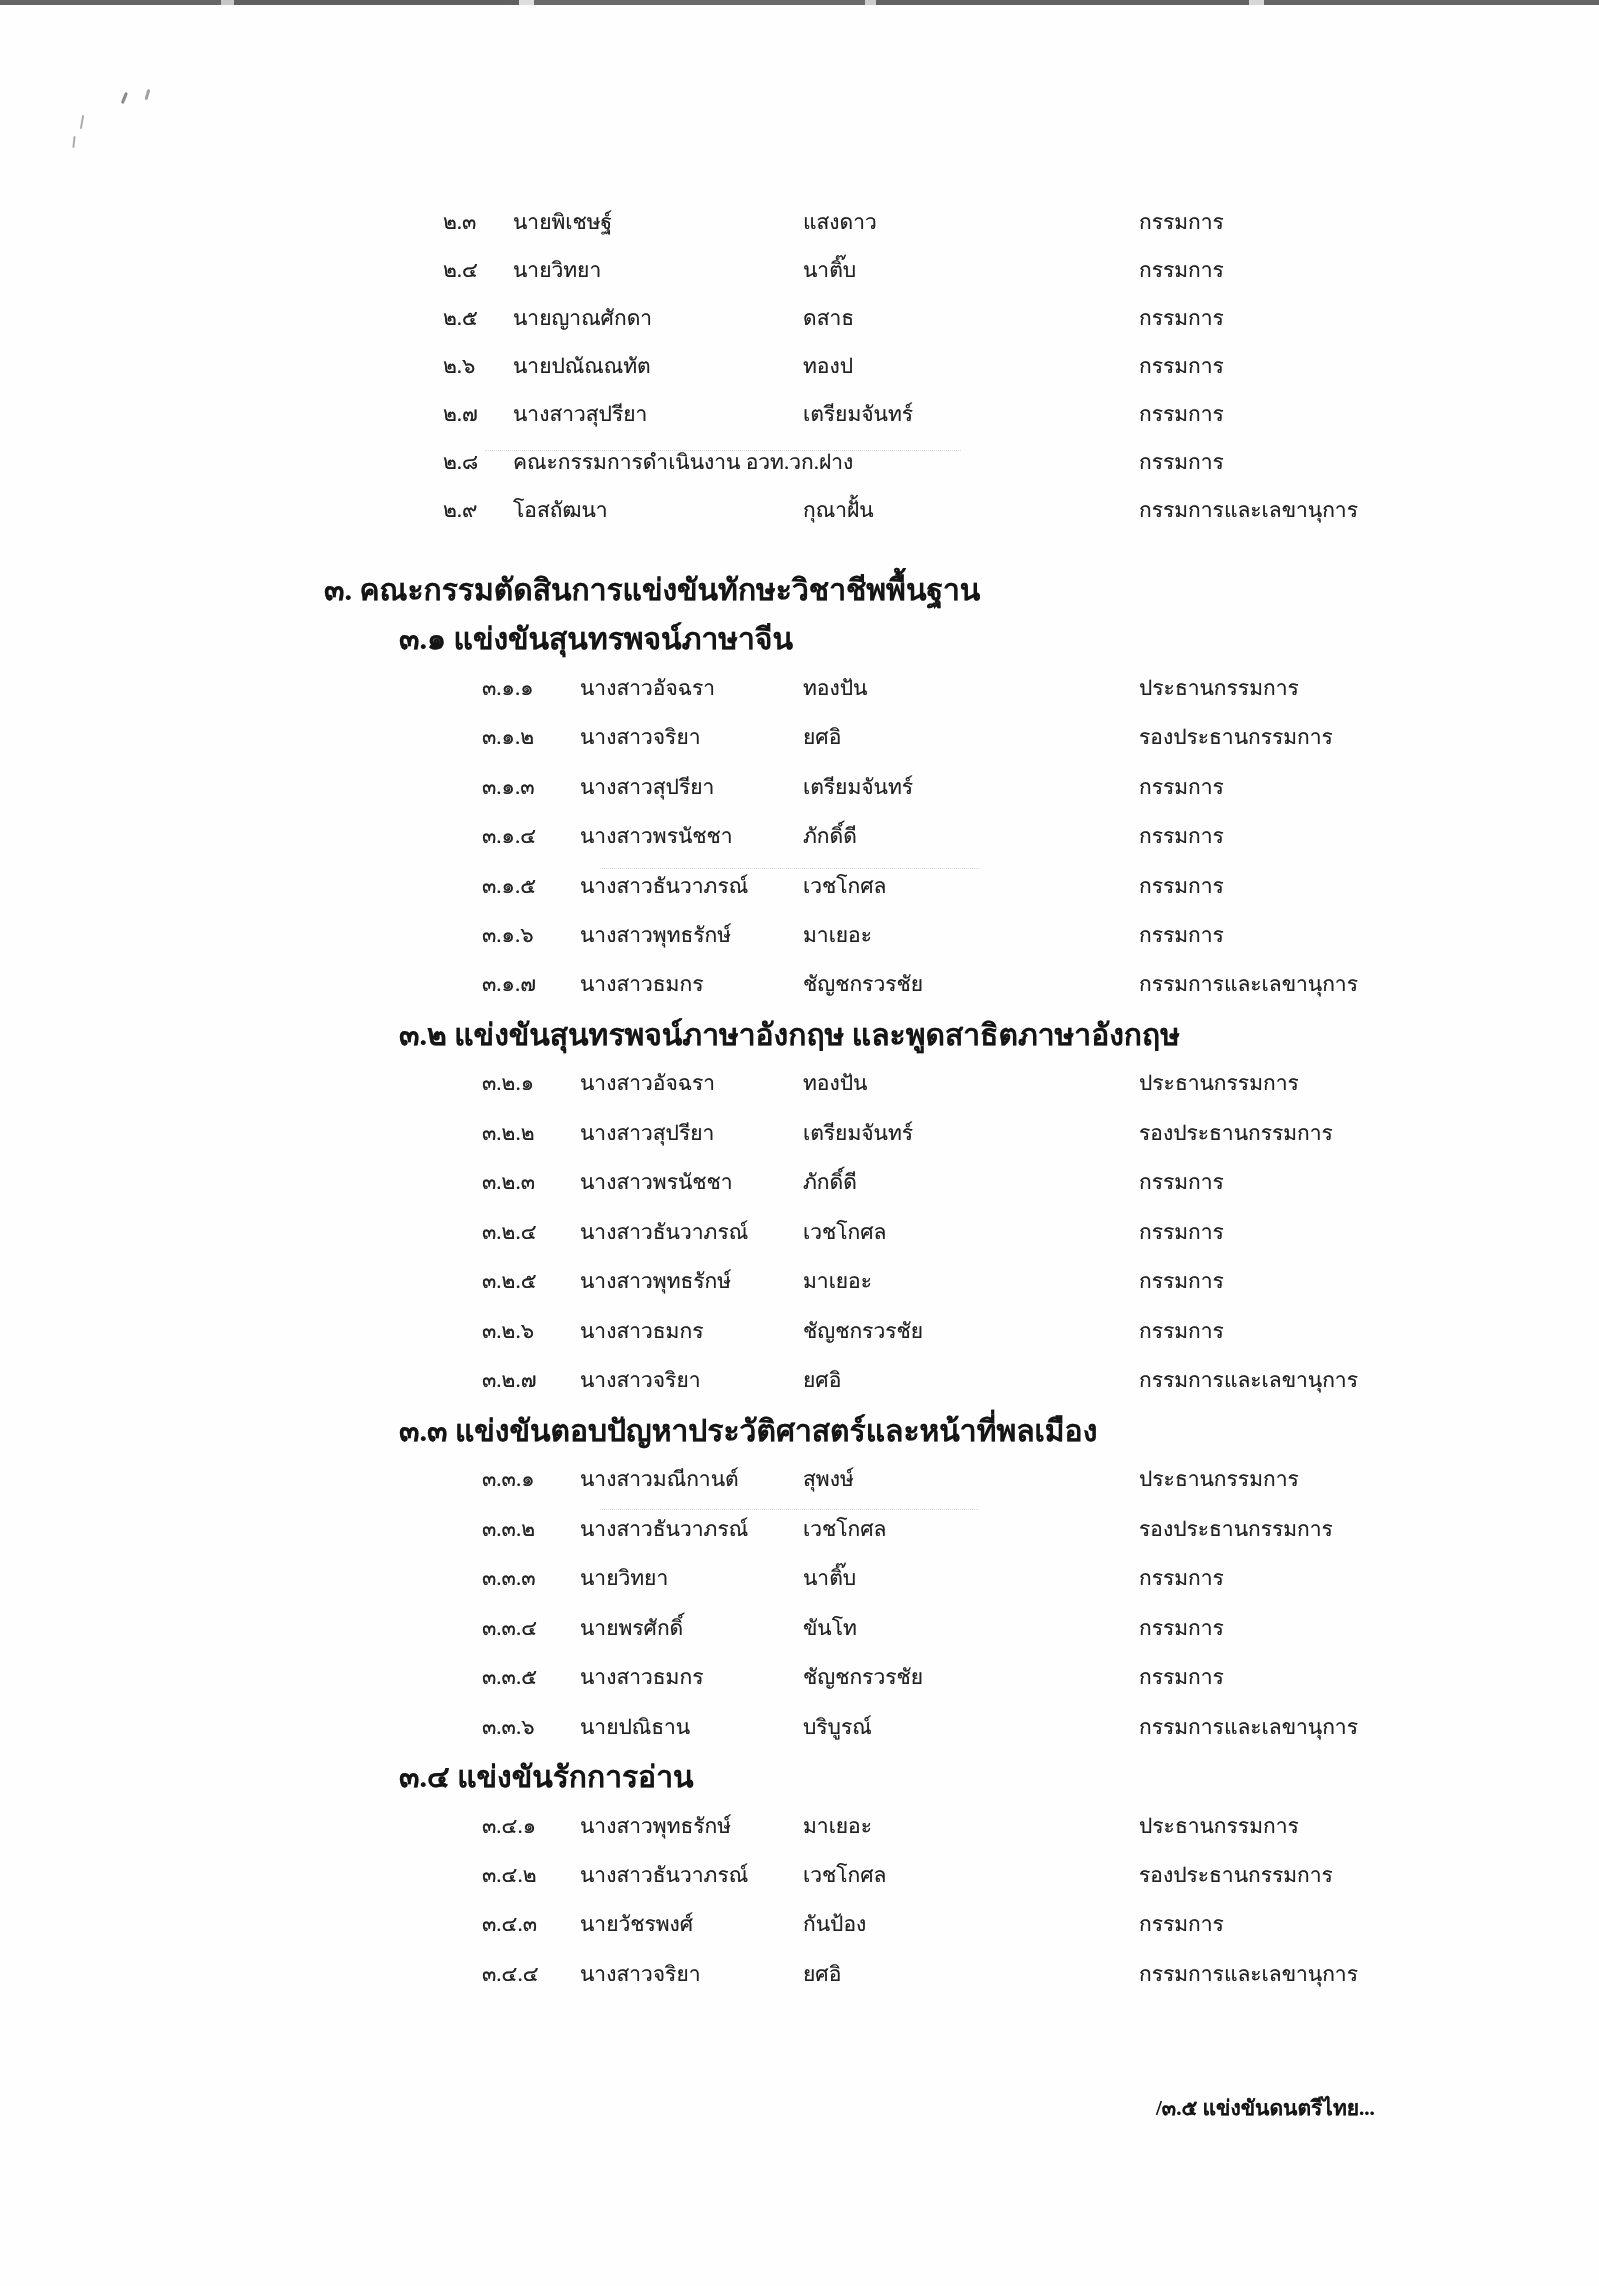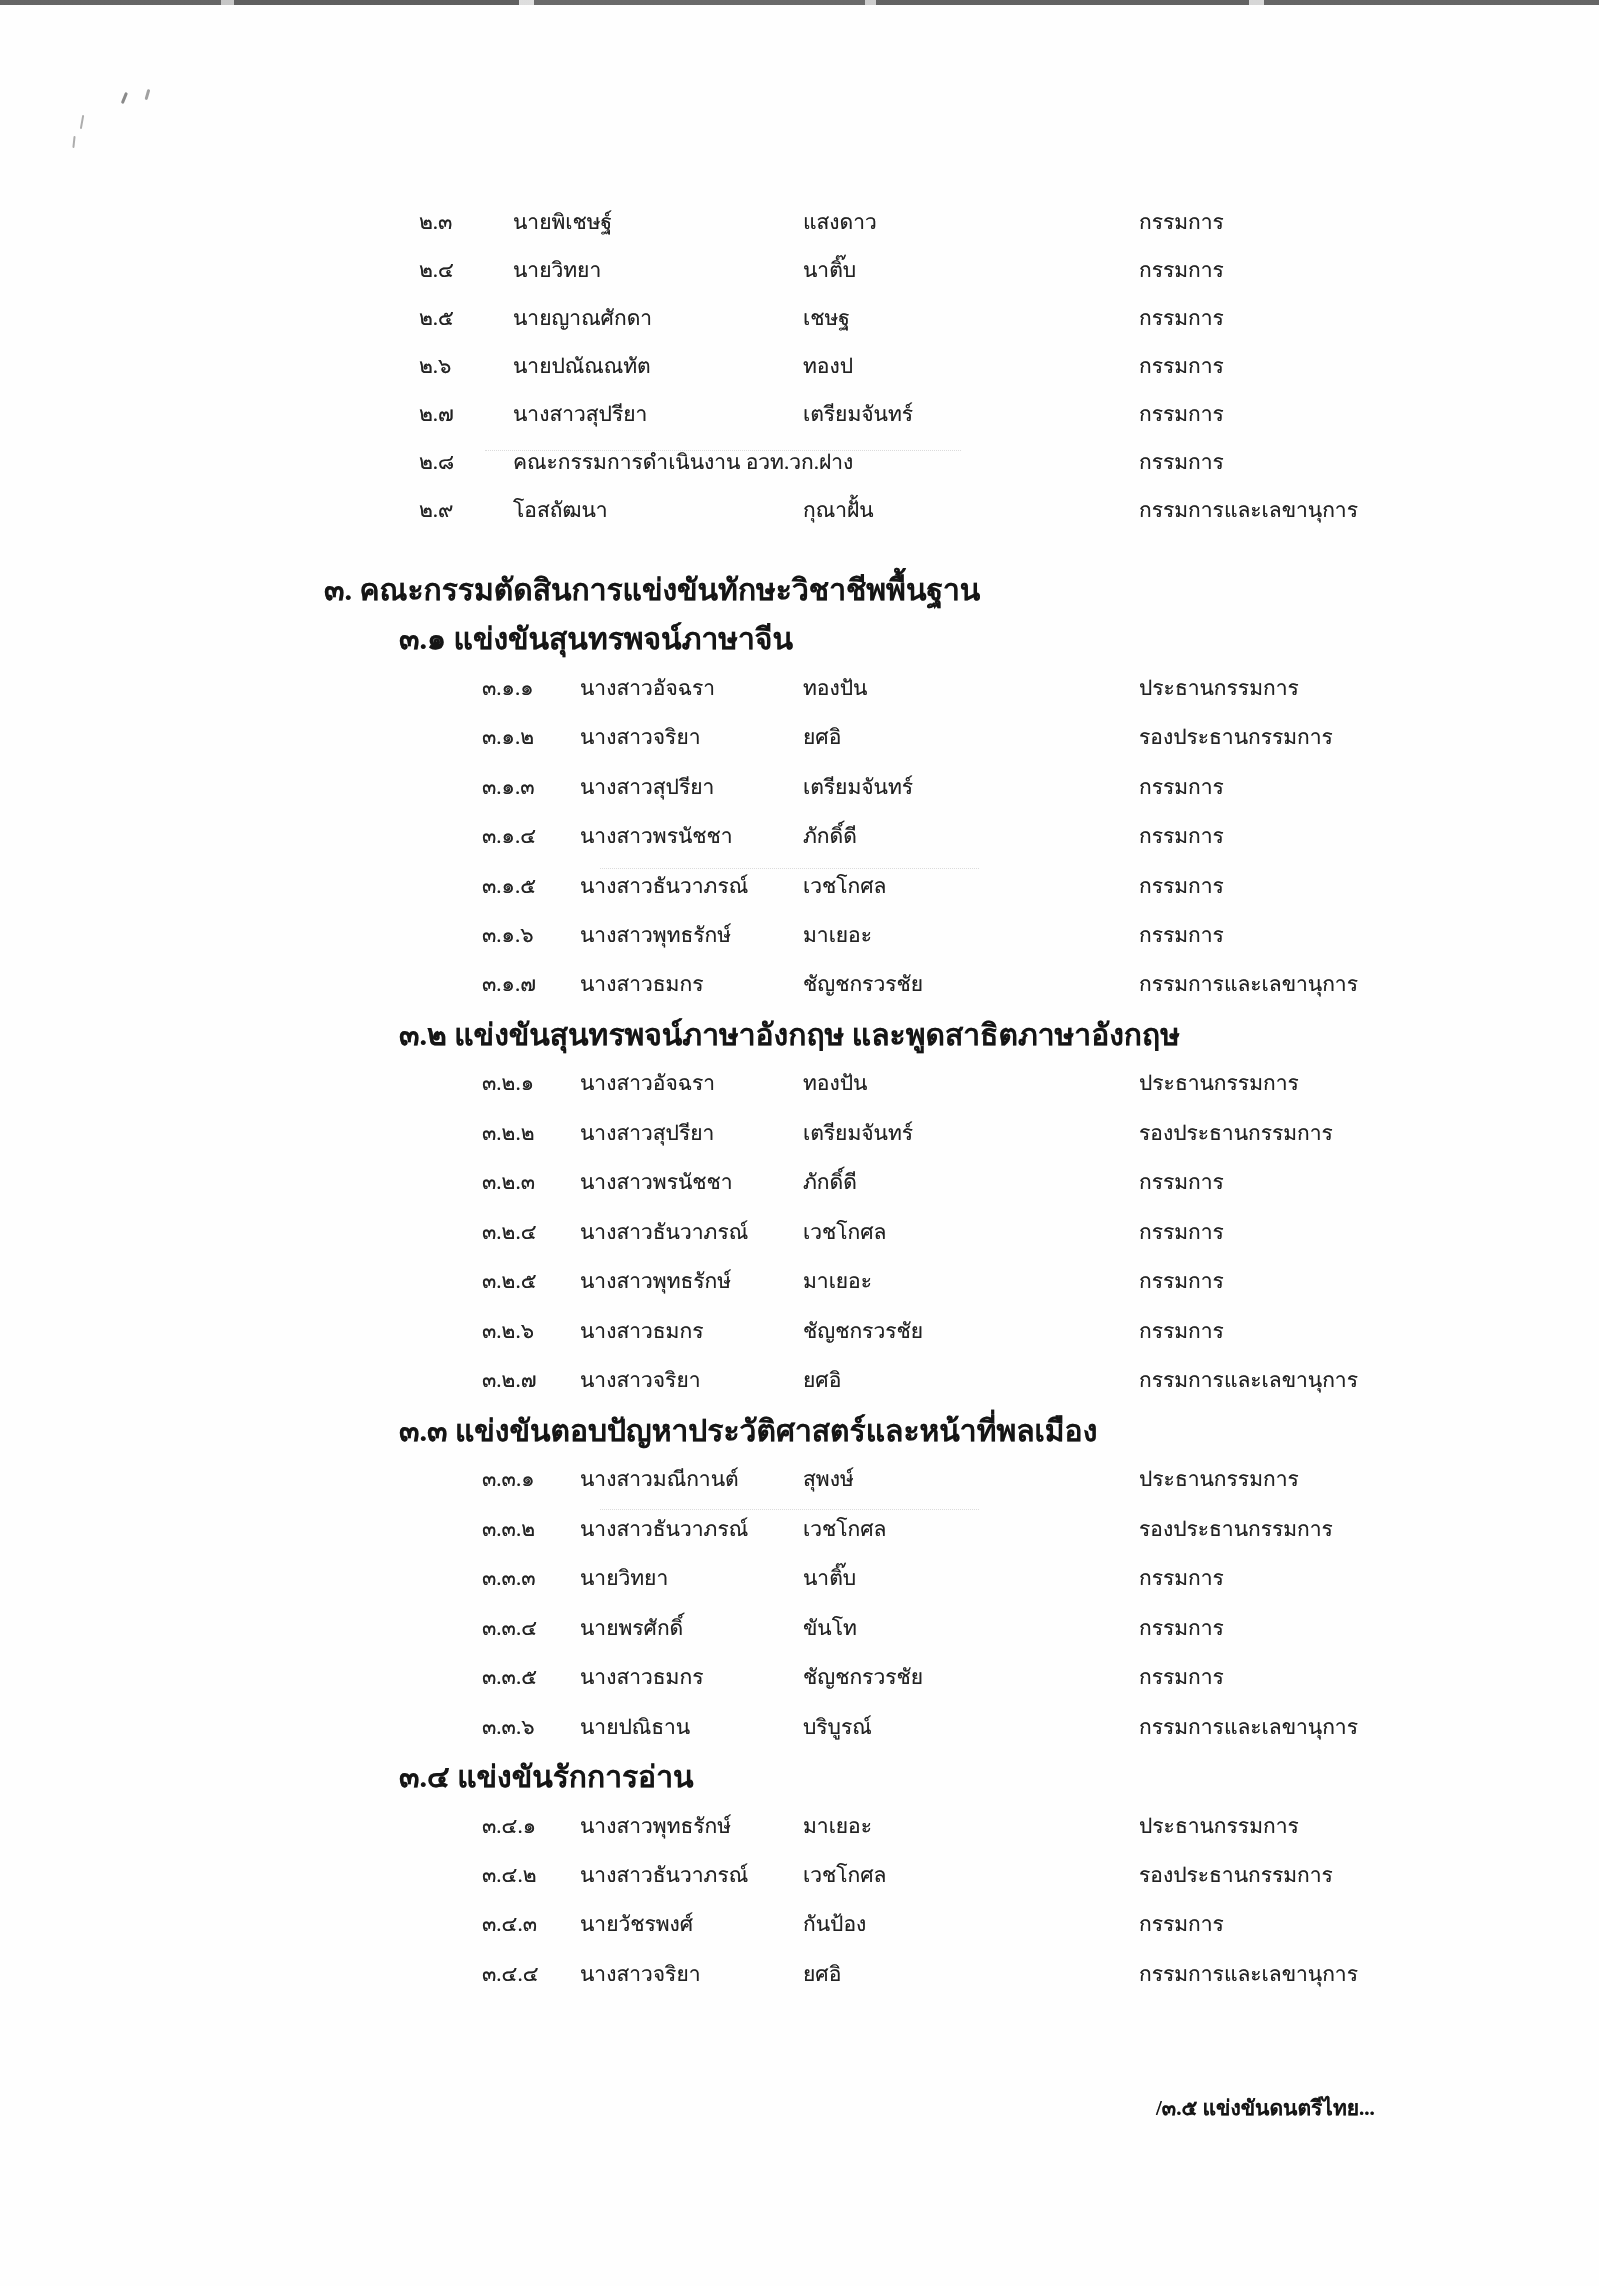--- a/index.html
+++ b/index.html
@@ -38,21 +38,21 @@
   .da1 { top: 450px;  left: 485px; width: 476px; }
   .da2 { top: 868px;  left: 600px; width: 379px; }
   .da3 { top: 1509px; left: 600px; width: 379px; }
 
   .row, .hdr, .footer-note {
     position: absolute; left: 0; width: 100%;
     font-size: 21px; line-height: 37px; white-space: nowrap;
     text-shadow: 0 0 0.5px rgba(40,40,40,.55);
   }
   .row span { position: absolute; top: 0; }
-  .row2 .c-no      { left: 419px; text-align: right; }
+  .row2 .c-no      { left: 443px; text-align: right; }
   .row2 .c-name    { left: 513px; }
   .row3 .c-no      { left: 482px; }
   .row3 .c-name    { left: 580px; }
   .c-surname       { left: 803px; }
   .c-role          { left: 1139px; }
   .hdr { font-weight: bold; color: #151515; font-size: 30px; }
   .h1  { padding-left: 324px; }
   .h2  { padding-left: 399px; }
   .footer-note {
     top: 2090px; left: 1156px; width: auto;
@@ -80,21 +80,21 @@
   </div>
     <div class="row row2" style="top: 252px;">
     <span class="c-no">๒.๔</span>
     <span class="c-name">นายวิทยา</span>
     <span class="c-surname">นาติ๊บ</span>
     <span class="c-role">กรรมการ</span>
   </div>
     <div class="row row2" style="top: 300px;">
     <span class="c-no">๒.๕</span>
     <span class="c-name">นายญาณศักดา</span>
-    <span class="c-surname">เชษฐ</span>
+    <span class="c-surname">ดสาธ</span>
     <span class="c-role">กรรมการ</span>
   </div>
     <div class="row row2" style="top: 348px;">
     <span class="c-no">๒.๖</span>
     <span class="c-name">นายปณัณณทัต</span>
     <span class="c-surname">ทองป</span>
     <span class="c-role">กรรมการ</span>
   </div>
     <div class="row row2" style="top: 396px;">
     <span class="c-no">๒.๗</span>

